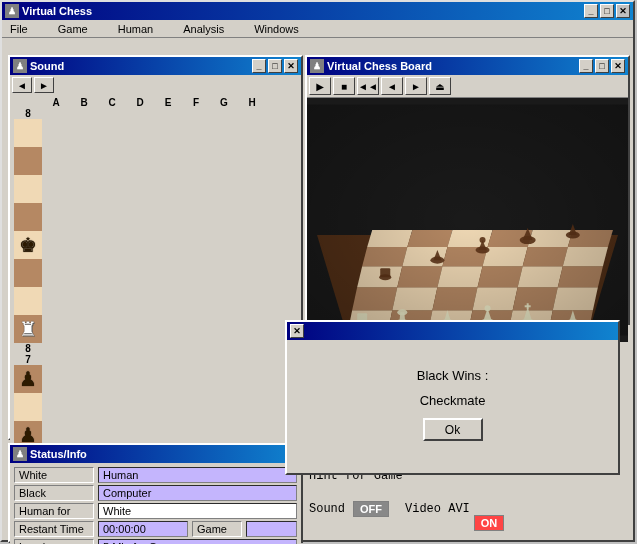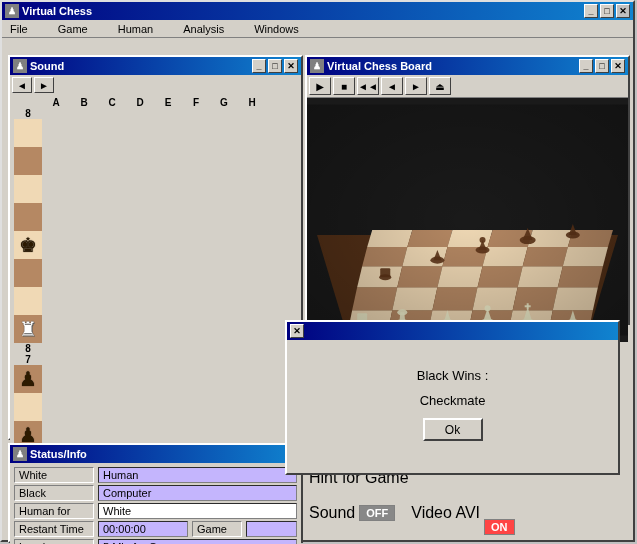--- a/index.html
+++ b/index.html
@@ -265,22 +265,23 @@
       background: #d4d0c8;
       padding: 4px;
     }
     .bottom-row {
       display: flex;
       align-items: center;
       gap: 4px;
       margin-bottom: 3px;
     }
     .bottom-label {
-      font-size: 16px;
+      font-size: 12px;
       min-width: 40px;
+      font-family: Liberation Mono, monospace;
     }
     .toggle-value {
       background: #d4d0c8;
       border: 1px solid #808080;
       padding: 1px 6px;
       font-size: 11px;
       font-weight: bold;
     }
     .toggle-on { background: #ff4444; color: white; margin-top: 29px; }
     .toggle-off { background: #888; color: white; }

